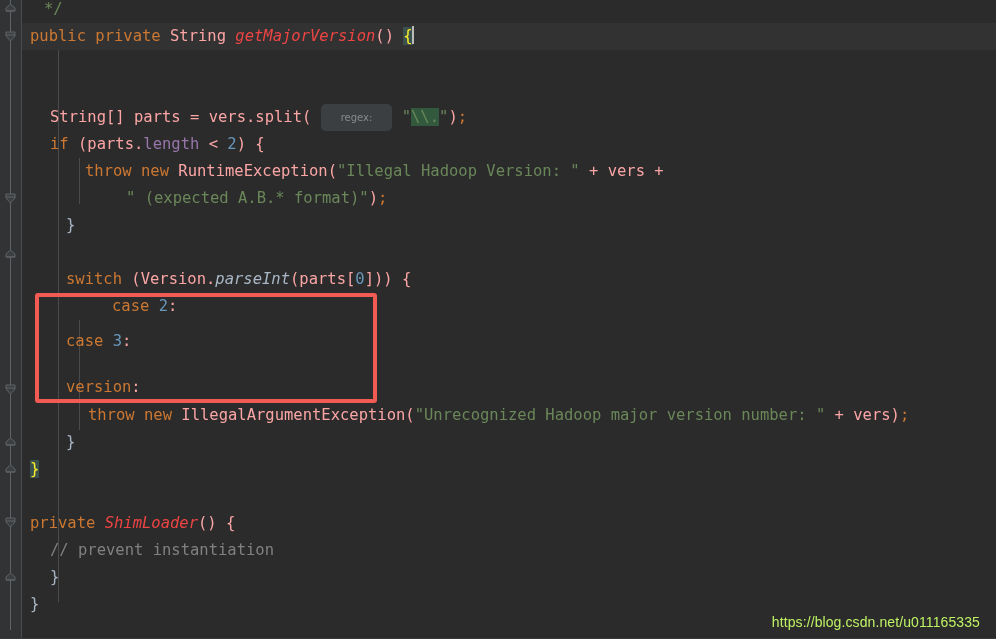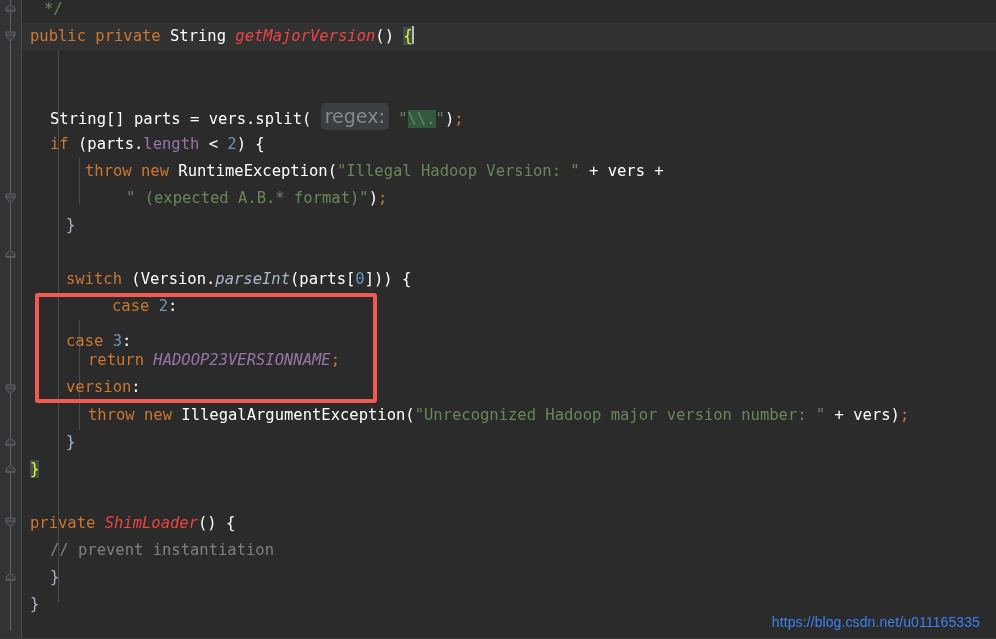--- a/index.html
+++ b/index.html
@@ -67,38 +67,38 @@
     height: 27px;
     line-height: 27px;
     white-space: pre;
     font-size: 15.5px;
     letter-spacing: 0px;
     color: #A9B7C6;
   }
 
   
   .kw   { color: #CC7832; }          
-  .plain{ color: #ffffff; }
+  .plain{ color: #fca5a5; }
   .str  { color: #6A8759; }          
   .num  { color: #6897BB; }          
   .mth  { color: #ef4444; font-style: italic; }          
   .itl  { color: #A9B7C6; font-style: italic; }  
   .fld  { color: #9876AA; font-style: italic; }  
   .inst { color: #9876AA; }          
   .cmt  { color: #808080; }          
   .brace{ color: #A9B7C6; }
 
   
   .hint {
     display: inline-block;
     background: #3C3F41;
     color: #868A8C;
     border-radius: 5px;
-    padding: 0 4px;
-    font-size: 19px;
+    padding: 0 20px;
+    font-size: 10px;
     font-family: "DejaVu Sans", "Liberation Sans", sans-serif;
     position: relative;
     top: -1px;
   }
   
   .brace-hl {
     background: #3B514D;
     color: #FFEF28;
   }
   .regex-hl {
@@ -124,21 +124,21 @@
     border-radius: 3px;
     box-sizing: border-box;
     pointer-events: none;
   }
 
   
   #watermark {
     position: absolute;
     right: 16px;
     bottom: 9px;
-    color: #3b82f6;
+    color: #bef264;
     font-size: 14px;
     font-family: "Liberation Sans", "DejaVu Sans", sans-serif;
     letter-spacing: 0.1px;
   }
 
   
   #bottom-rule {
     position: absolute;
     left: 0; bottom: 0;
     width: 996px; height: 1px;
@@ -233,21 +233,20 @@
     <div class="code-line" style="top:185px; left:104px;"><span class="str">" (expected A.B.* format)"</span><span class="plain">)</span><span class="kw">;</span></div>
 
     <div class="code-line" style="top:212px; left:44px;"><span class="brace">}</span></div>
 
     <div class="code-line" style="top:266px; left:44px;"><span class="kw">switch</span><span class="plain"> (</span><span class="plain">Version</span><span class="plain">.</span><span class="itl">parseInt</span><span class="plain">(</span><span class="plain">parts</span><span class="plain">[</span><span class="num">0</span><span class="plain">])) {</span></div>
 
     <div class="code-line" style="top:293px; left:44px;margin-left:46px;"><span class="kw">case</span><span class="plain"> </span><span class="num">2</span><span class="plain">:</span></div>
 
     <div class="code-line" style="top:328px; left:44px;"><span class="kw">case</span><span class="plain"> </span><span class="num">3</span><span class="plain">:</span></div>
 
-    <div class="code-line" style="top:347px; left:66px;"><span class="kw">return</span><span class="plain"> </span><span class="fld">HADOOP23VERSIONNAME</span><span class="kw">;</span></div>
 
     <div class="code-line" style="top:374px; left:44px;"><span class="kw">version</span><span class="plain">:</span></div>
 
     <div class="code-line" style="top:402px; left:66px;"><span class="kw">throw</span><span class="plain"> </span><span class="kw">new</span><span class="plain"> </span><span class="plain">IllegalArgumentException</span><span class="plain">(</span><span class="str">"Unrecognized Hadoop major version number: "</span><span class="plain"> + </span><span class="plain">vers</span><span class="plain">)</span><span class="kw">;</span></div>
 
     <div class="code-line" style="top:429px; left:44px;"><span class="brace">}</span></div>
 
     <div class="code-line" style="top:456px; left:8px;"><span class="brace-hl">}</span></div>
 
     <div class="code-line" style="top:537px; left:28px;"><span class="cmt">// prevent instantiation</span></div>

